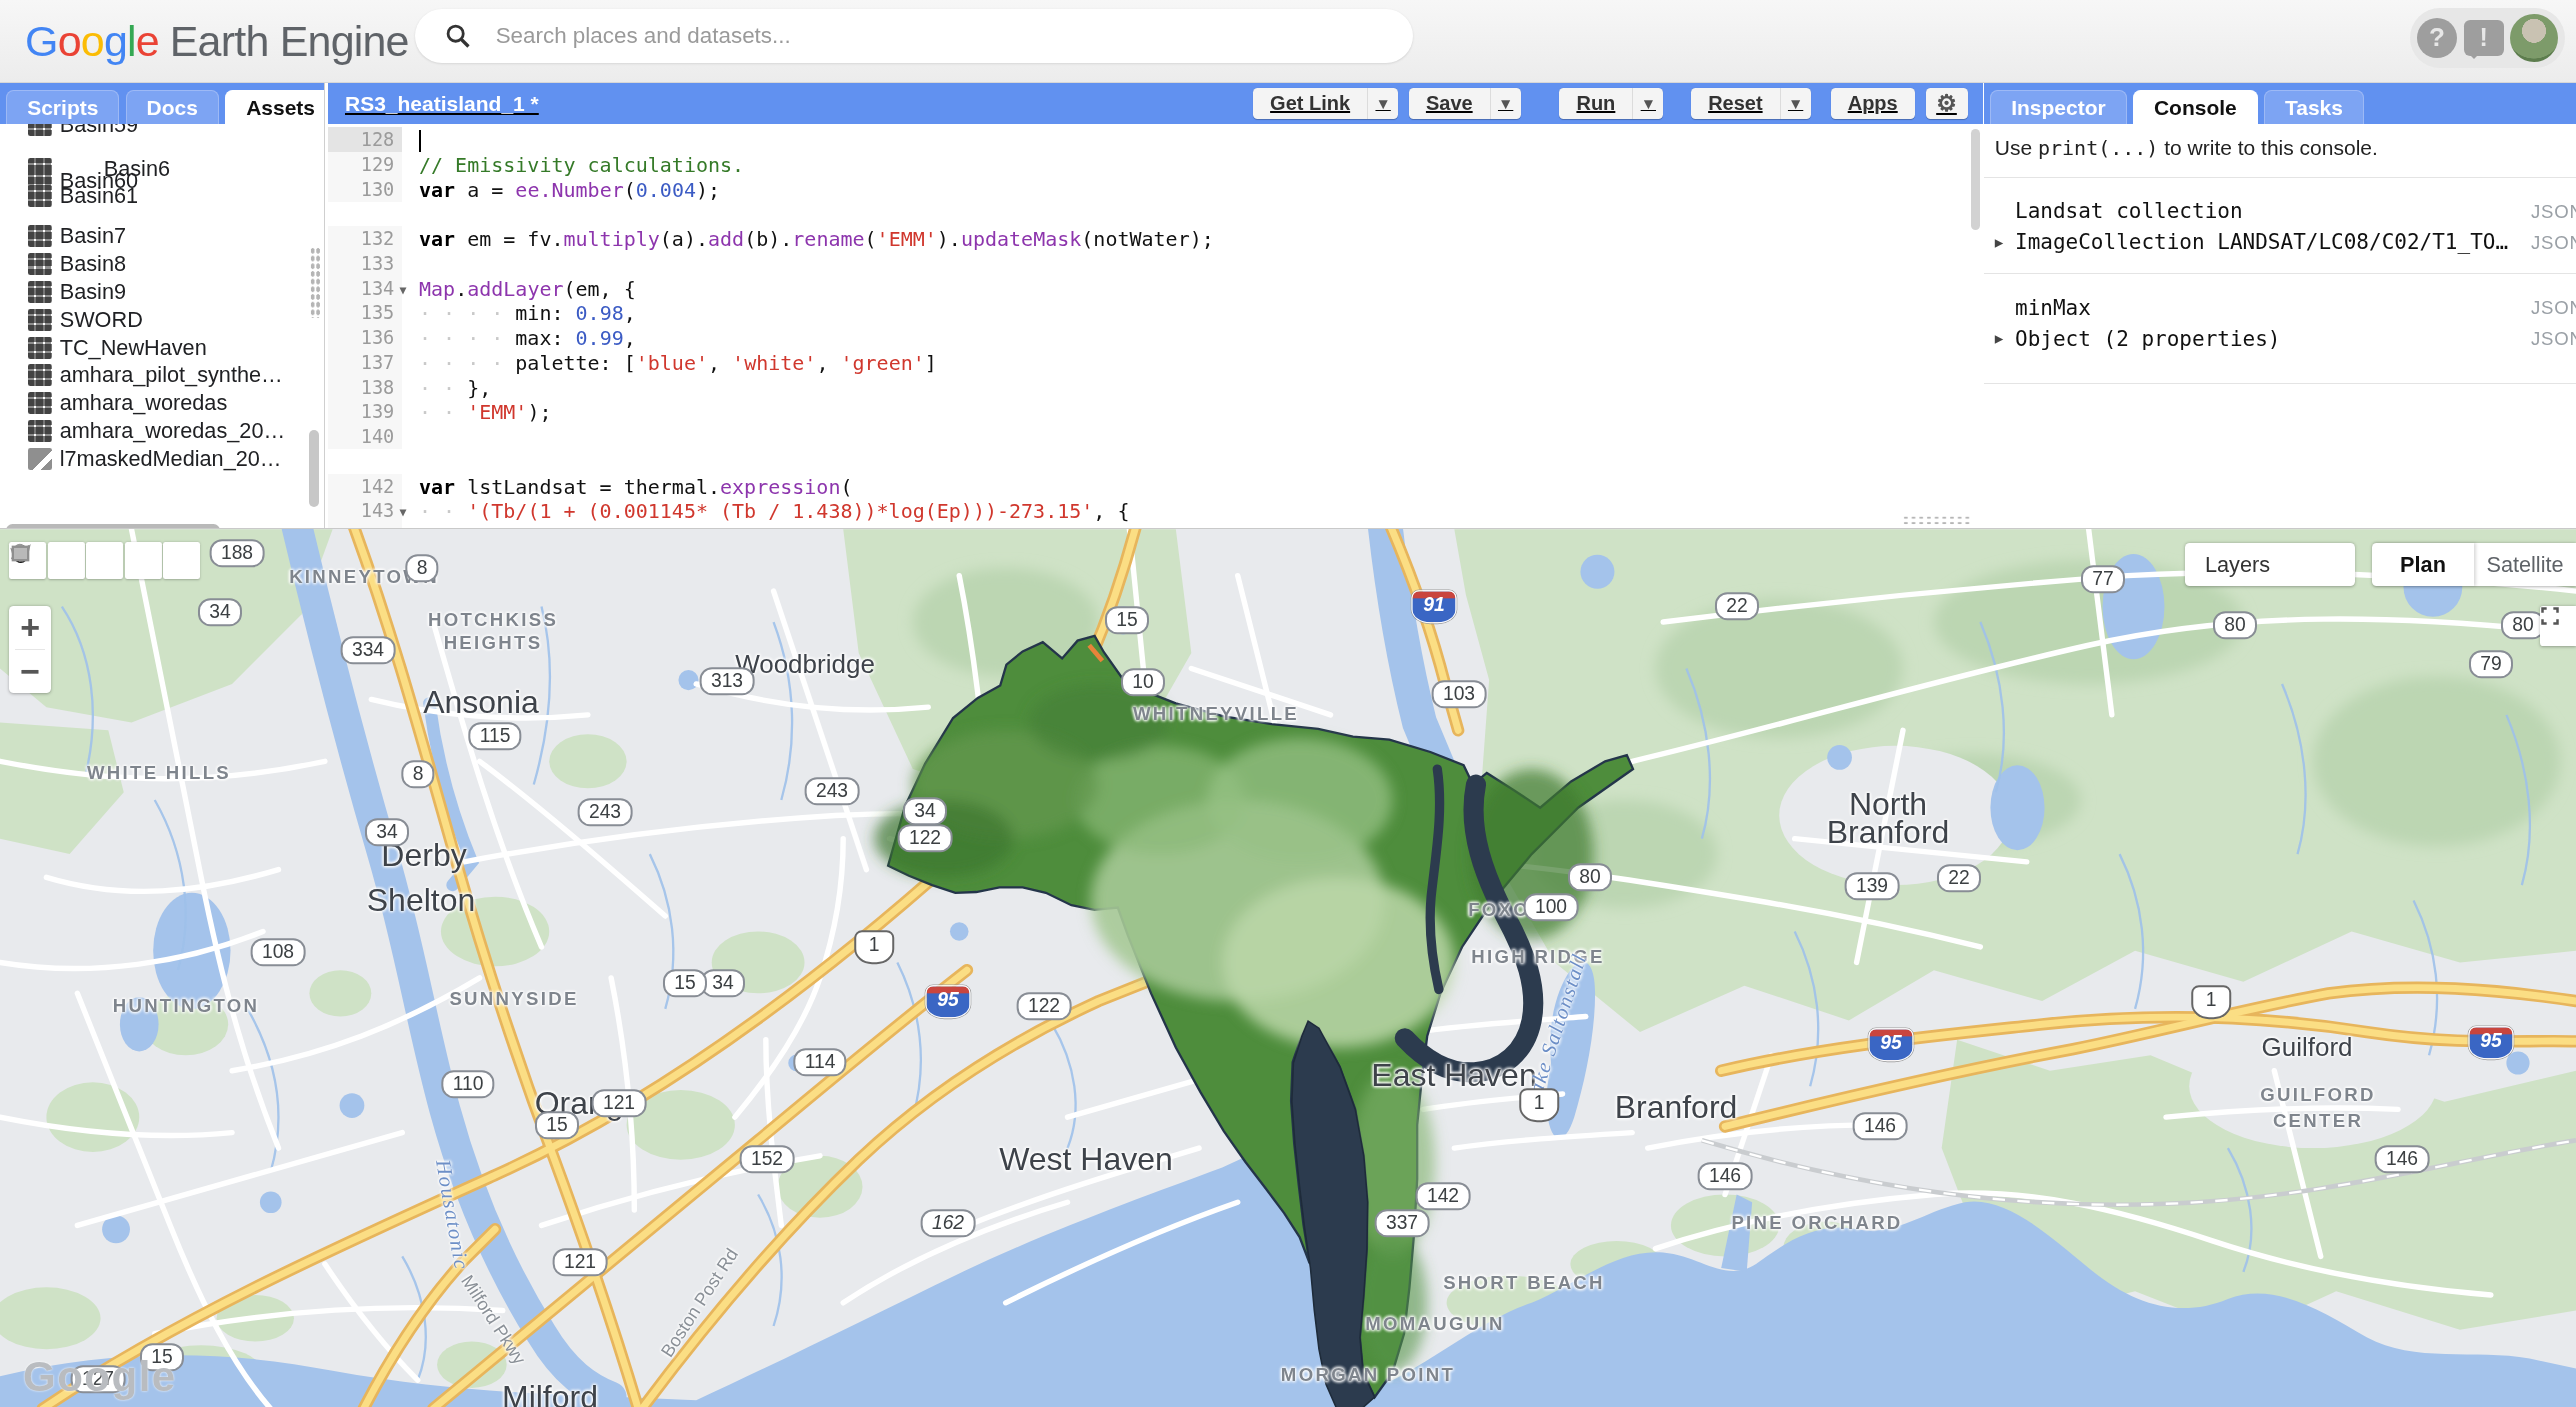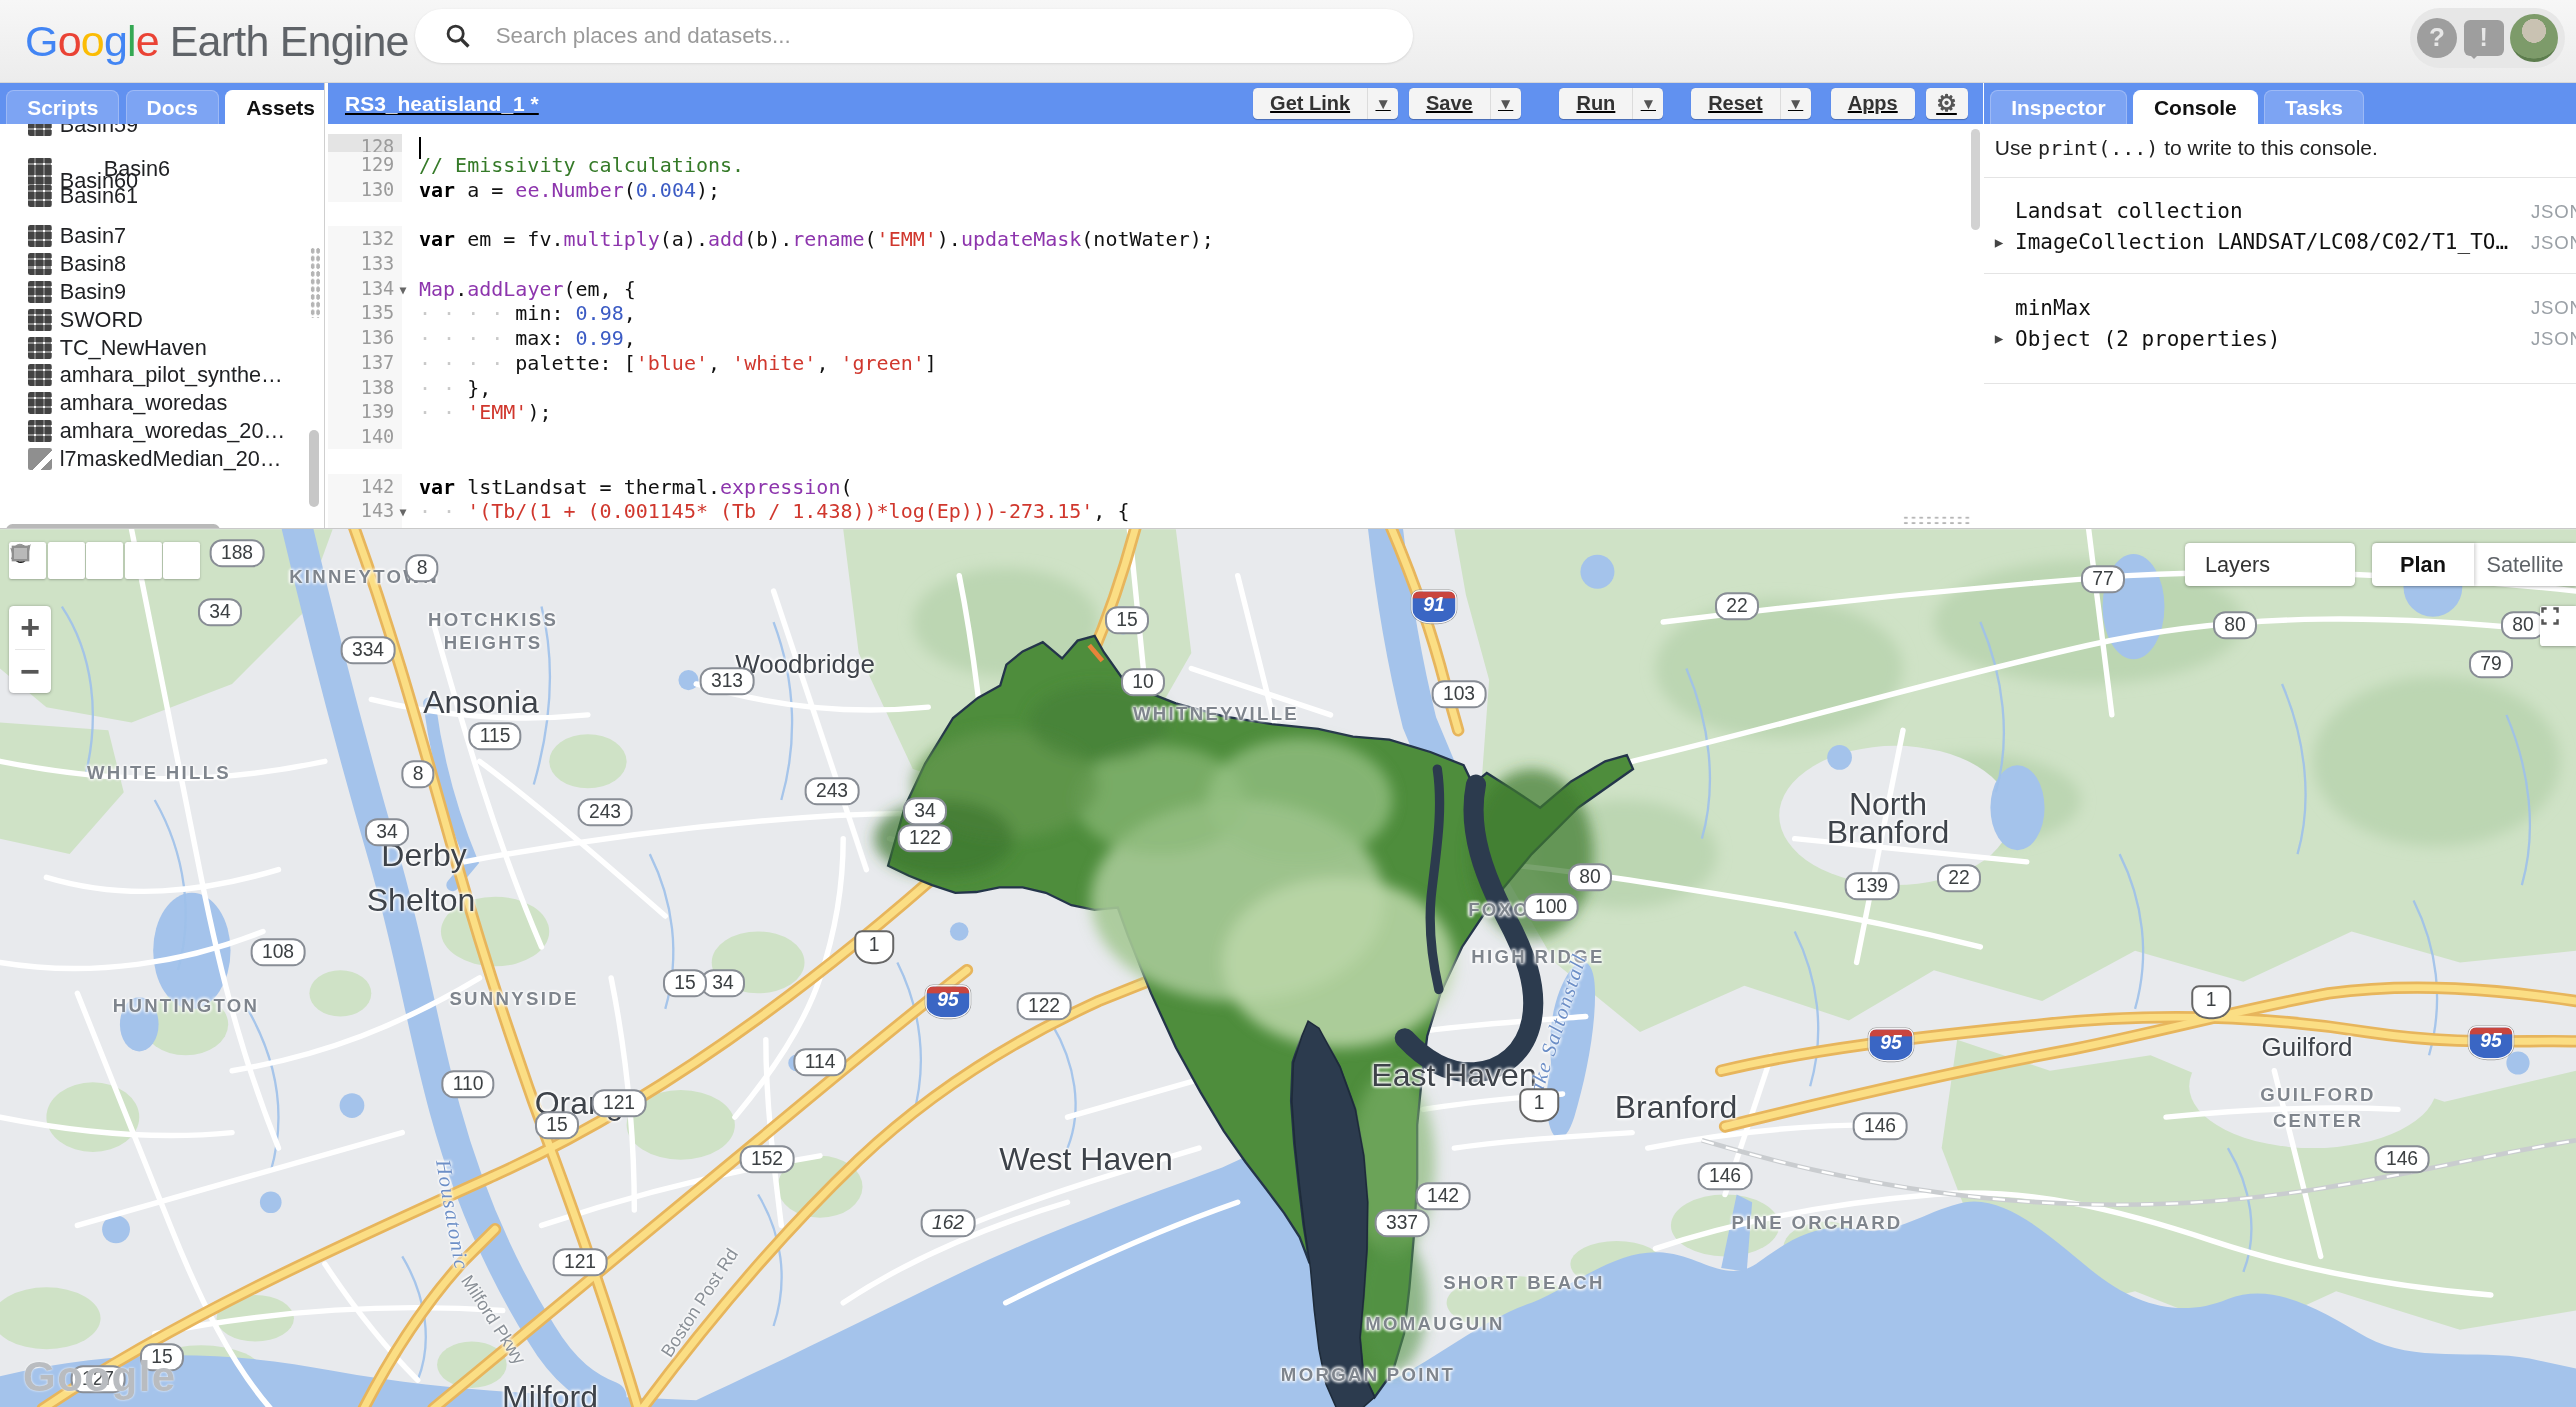--- a/index.html
+++ b/index.html
@@ -231,21 +231,21 @@
         <div class="btn" style="margin-left:17px;">
           <span class="lbl">Reset</span>
           <span class="arr">▼</span>
         </div>
         <div class="btn" style="margin-left:9.3px;">
           <span class="lbl">Apps</span>
         </div>
         <div class="btn icon-only" style="margin-right:15.5px;">⚙</div>
       </div>
       <div class="code" id="code-lines">
-          <div class="cl" style="top: 10px;">
+          <div class="cl" style="top: 3px;">
             <div class="gut active">128</div>
             <div class="src"><span class="cursor"></span></div>
           </div>
           <div class="cl" style="top: 28px;">
             <div class="gut">129</div>
             <div class="src"><span class="tk-c">// Emissivity calculations.</span></div>
           </div>
           <div class="cl" style="top: 53px;">
             <div class="gut">130</div>
             <div class="src"><span class="tk-k">var</span><span class="tk-pl"> a = </span><span class="tk-p">ee.Number</span><span class="tk-pl">(</span><span class="tk-n">0.004</span><span class="tk-pl">);</span></div>

